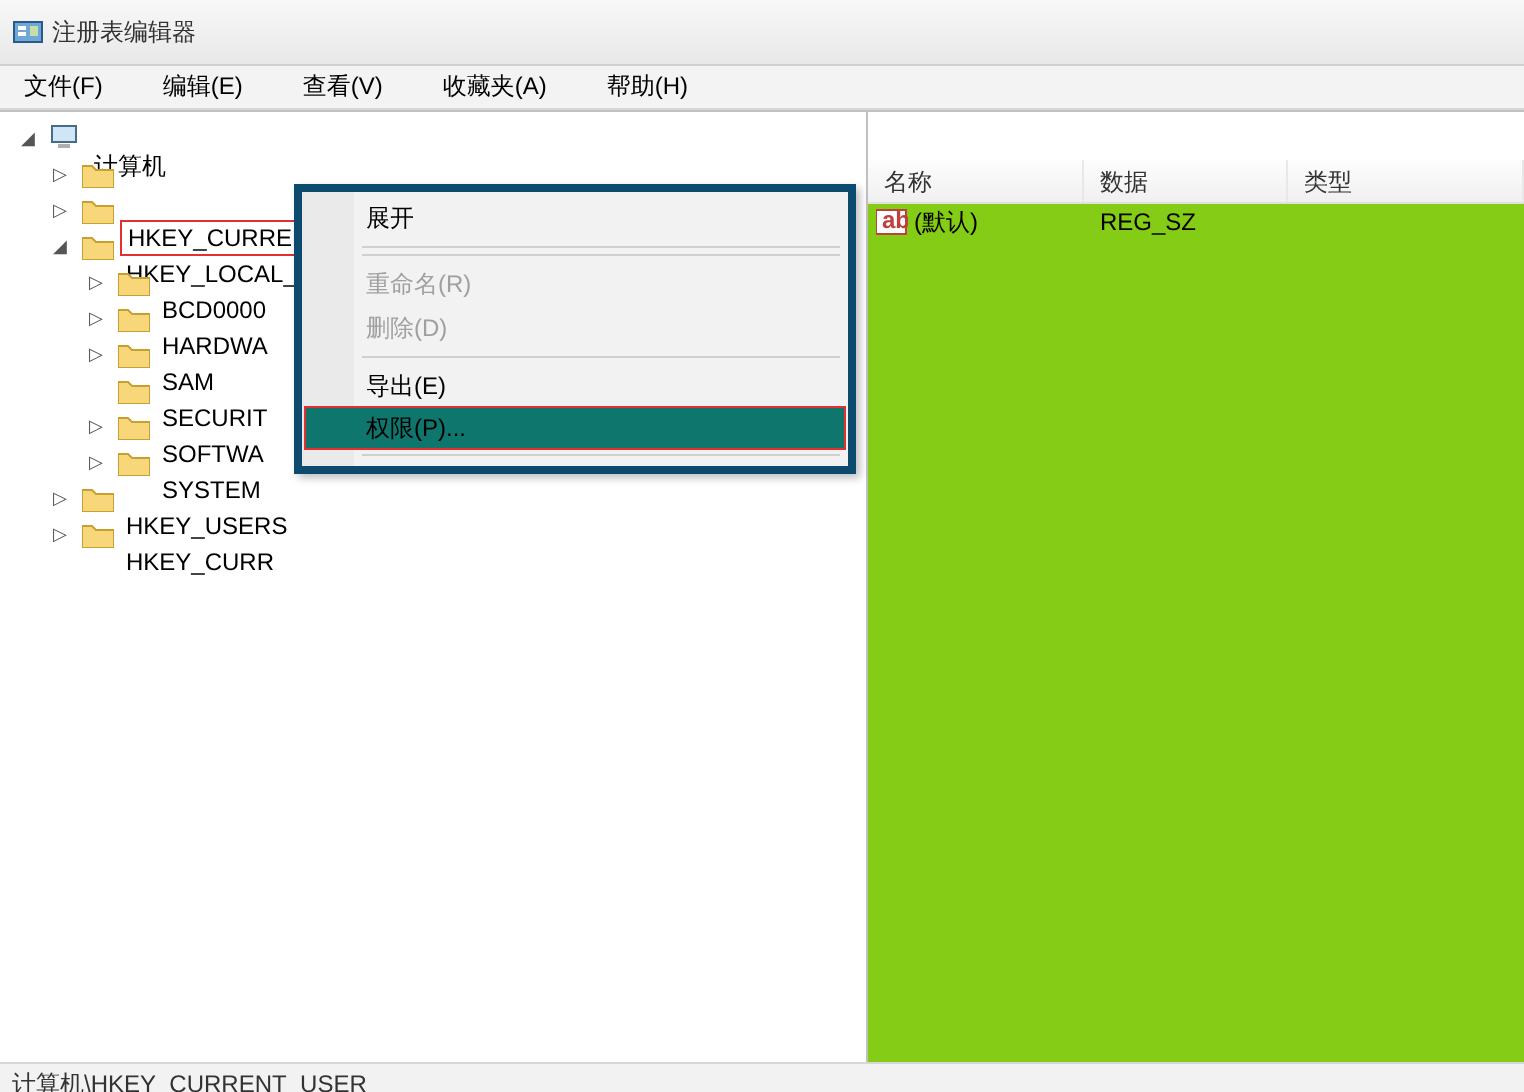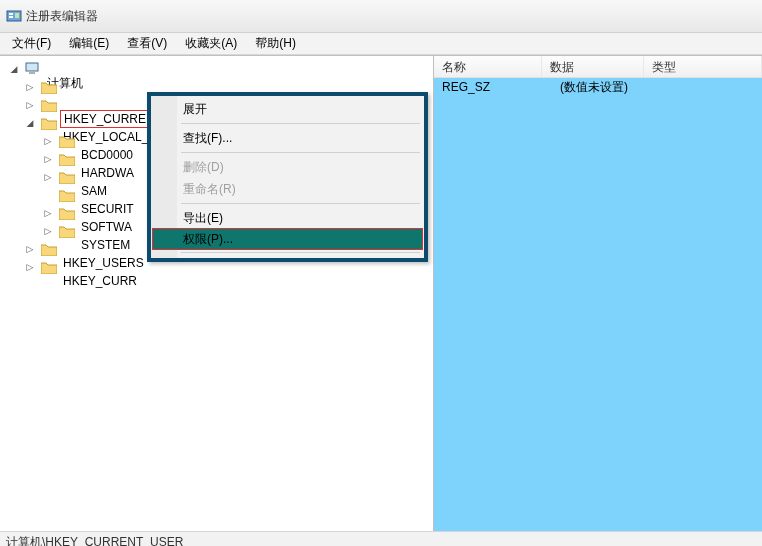--- a/index.html
+++ b/index.html
@@ -2,26 +2,26 @@
 <html><head>
 <meta charset="utf-8">
 <style>
 * { margin: 0; padding: 0; box-sizing: border-box; font-family: "Microsoft YaHei", "SimSun", sans-serif; font-size: 12px; }
 body { background: #fff; width: 762px; height: 546px; overflow: hidden; position: relative; }
 
 .titlebar { height: 28px; background: linear-gradient(#f8f8f8, #e8e8e8); display: flex; align-items: center; padding: 16px 6px; border-bottom: 1px solid #d0d0d0; }
 .title-icon { width: 16px; height: 16px; margin-right: 4px; display: inline-flex; align-items: center; justify-content: center; }
 .title-text { font-size: 12px; color: #333; }
 
-.menubar { height: 22px; background: #f3f3f3; display: flex; align-items: center; padding: 0 4px; border-bottom: 1px solid #d8d8d8; gap: 2px; }
+.menubar { height: 22px; background: #f3f3f3; display: flex; align-items: center; padding: 0 4px; border-bottom: 1px solid #d8d8d8; gap: 14px; }
 .menubar-item { padding: 2px 8px; cursor: default; }
 
 .content { display: flex; height: 476px; border-top: 1px solid #c0c0c0; }
 .left-pane { width: 434px; border-right: 1px solid #c0c0c0; background: #fff; overflow: hidden; position: relative; padding: 2px 0; }
-.right-pane { flex: 1; background: #7dd3fc; display: flex; flex-direction: column; }
+.right-pane { flex: 1; background: #84cc16; display: flex; flex-direction: column; margin-top: 24px; }
 
 .tree { padding: 2px; }
 .tree-node { display: flex; align-items: center; height: 18px; white-space: nowrap; }
 .tree-toggle { width: 12px; height: 12px; display: inline-flex; align-items: center; justify-content: center; font-size: 9px; color: #555; margin-right: 2px; cursor: default; }
 .tree-icon { width: 16px; height: 14px; margin: 0 3px; display: inline-flex; align-items: center; justify-content: center; }
 .tree-label { padding: 1px 3px; margin-top: 28px; }
 .tree-label.selected { border: 1px solid #e03030; background: #fff; }
 .indent-0 { padding-left: 6px; }
 .indent-1 { padding-left: 22px; }
 .indent-2 { padding-left: 40px; }
@@ -197,47 +197,52 @@
     </div>
   </div>
 
   <div class="right-pane">
     <div class="right-header">
       <div class="col-head col-name">名称</div>
       <div class="col-head col-data">数据</div>
       <div class="col-head col-type">类型</div>
     </div>
     <div class="right-row">
+      <div class="cell-name">
+        <span class="val-icon">
+          <svg width="16" height="14" viewBox="0 0 16 14">
+              <rect x="0" y="1" width="15" height="12" fill="#fff" stroke="#c04040"></rect>
+              <text x="3" y="10" font-size="8" fill="#c04040" font-weight="bold">ab</text>
+            </svg>
+        </span>
+        <span>(默认)</span>
+      </div>
       <div class="cell-type">REG_SZ</div>
-      <div class="cell-data">(数值未设置)</div>
     </div>
   </div>
 
 </div>
 
 <div class="statusbar">
   <span>计算机\HKEY_CURRENT_USER</span>
 </div>
 
 <div class="context-menu">
   <div class="ctx-iconcol"></div>
   <div class="ctx-item enabled">
       <span>展开</span>
     </div>
   <div class="ctx-sep"></div>
-  <div class="ctx-item enabled">
-      <span>查找(F)...</span>
-    </div>
-  <div class="ctx-sep"></div>
+  <div class="ctx-sep"></div>
+  <div class="ctx-item disabled">
+      <span>重命名(R)</span>
+    </div>
   <div class="ctx-item disabled">
       <span>删除(D)</span>
     </div>
-  <div class="ctx-item disabled">
-      <span>重命名(R)</span>
-    </div>
   <div class="ctx-sep"></div>
   <div class="ctx-item enabled">
       <span>导出(E)</span>
     </div>
   <div class="ctx-item enabled highlight">
       <span>权限(P)...</span>
     </div>
   <div class="ctx-sep"></div>
 </div>
 

